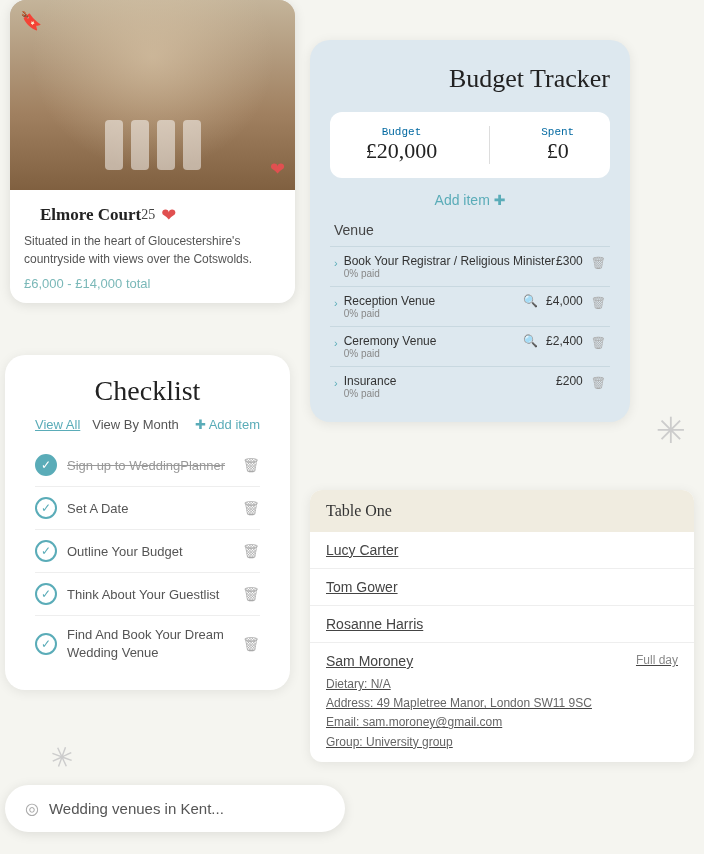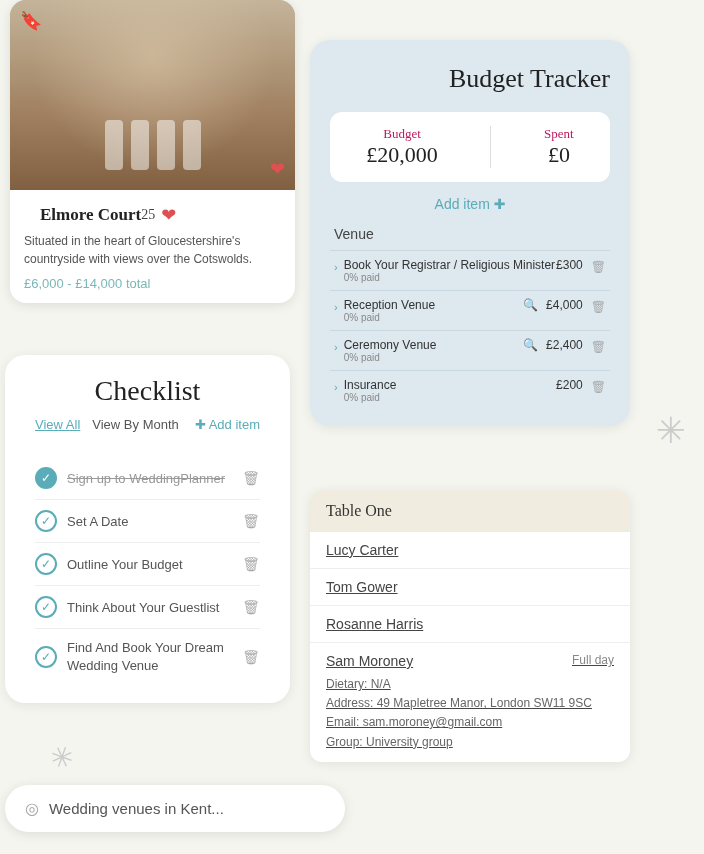--- a/index.html
+++ b/index.html
@@ -131,23 +131,23 @@
       border-radius: 12px;
       display: flex;
       justify-content: space-around;
       padding: 14px 10px;
       margin-bottom: 14px;
     }
     .budget-amount-item {
       text-align: center;
     }
     .budget-amount-label {
-      font-size: 13px;
-      color: #be185d;
-      font-family: Liberation Serif, serif;
+      font-size: 11px;
+      color: #0369a1;
+      font-family: Liberation Mono, monospace;
     }
     .budget-amount-value {
       font-size: 22px;
       color: #222;
       font-family: 'Georgia', serif;
     }
     .budget-divider {
       width: 1px;
       background: #ddd;
     }
@@ -236,21 +236,21 @@
       font-weight: 400;
       text-align: center;
       color: #222;
       margin-bottom: 10px;
       font-family: 'Georgia', serif;
     }
     .checklist-nav {
       display: flex;
       align-items: center;
       gap: 12px;
-      margin-bottom: 25px;
+      margin-bottom: 12px;
       font-family: sans-serif;
       font-size: 13px;
     }
     .checklist-nav-view-all {
       color: #5aacb8;
       text-decoration: underline;
       cursor: pointer;
     }
     .checklist-nav-month {
       color: #555;
@@ -347,21 +347,21 @@
       font-size: 15px;
       color: #555;
       font-family: sans-serif;
     }
 
     
     .table-card {
       position: absolute;
       top: 490px;
       left: 310px;
-      width: 320px;
+      width: 384px;
       background: #fff;
       border-radius: 12px;
       overflow: hidden;
       box-shadow: 0 2px 12px rgba(0,0,0,0.08);
     }
     .table-card-header {
       background: #f0ece0;
       padding: 12px 16px;
       font-size: 16px;
       color: #333;

